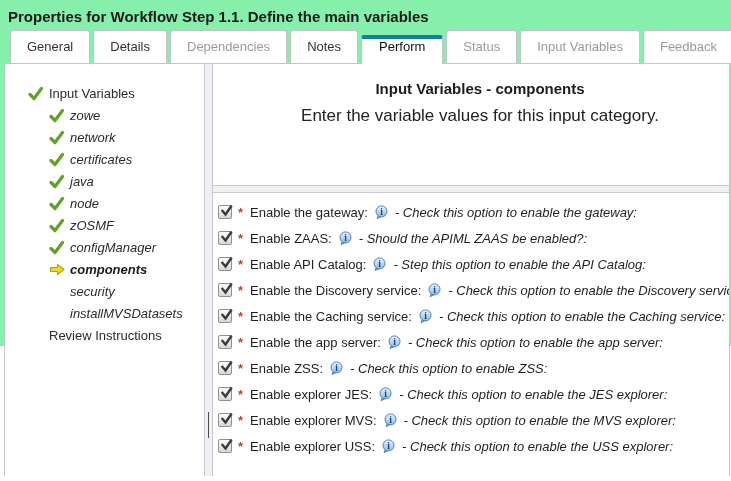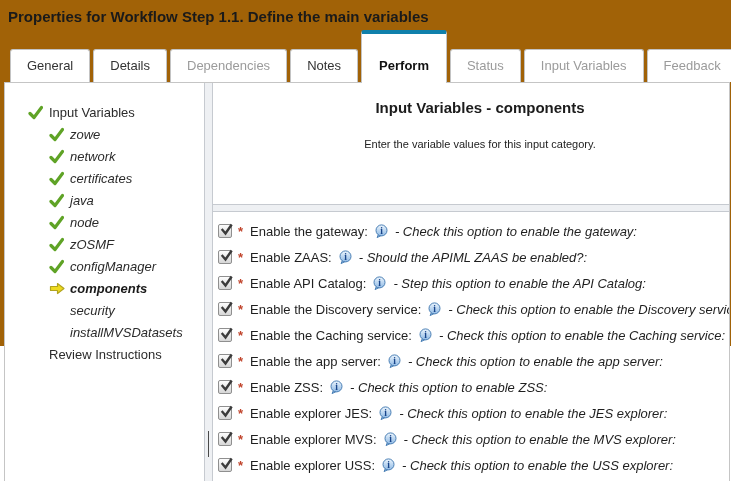--- a/index.html
+++ b/index.html
@@ -1,32 +1,32 @@
 <!DOCTYPE html>
 <html><head>
 <meta charset="utf-8">
 <style>
   * { box-sizing: border-box; }
   html, body { margin: 0; padding: 0; background: #fff; }
   body { width: 731px; height: 481px; overflow: hidden;
          font-family: "Liberation Sans", sans-serif; color: #1f1f1f; }
-  .screen { position: relative; width: 731px; height: 346px; background: #a16207; }
+  .screen { position: relative; width: 731px; height: 346px; background: #86efac; }
 
   .page-title { margin: 0; padding: 8px 0 0 8px; font-size: 15px; font-weight: bold;
                 color: #1a1a1a; line-height: 18px; }
 
   
   .tab-bar { display: flex; align-items: flex-end; margin: 4px 16px 0 10px;
              position: relative; z-index: 3; }
   .tab { background: #fff; border: 1px solid #c3c3c3; border-bottom: none;
          border-radius: 3px 3px 0 0; padding: 8px 16px 9px; font-size: 13px;
          color: #333; margin-right: 3px; line-height: 15px; position: relative;
          cursor: pointer; white-space: nowrap; }
-  .tab.active { border-top: 4px solid #1080ab; font-weight: bold; color: #111;
-                margin-bottom: -1px; padding: 24px 17px 10px; background: #fff; }
+  .tab.active { border-top: 4px solid #1080ab; font-weight: normal; color: #111;
+                margin-bottom: -1px; padding: 0 17px 10px; background: #fff; }
   .tab.disabled { color: #9b9b9b; cursor: default; }
 
   
   .content { position: relative; z-index: 1; margin-left: 4px; width: 726px;
              height: 413px; border: 1px solid #c5c5c5; border-bottom: none;
              display: flex; background: #fff; }
 
   .sidebar { width: 199px; flex: none; padding-top: 18px; background: #fff; overflow: hidden; }
   .tree-item { height: 22px; display: flex; align-items: center; font-size: 13px;
                color: #2b2b2b; cursor: pointer; }
@@ -38,21 +38,21 @@
 
   .vsplit { width: 9px; flex: none; background: #eef0f3;
             border-left: 1px solid #c6cad0; border-right: 1px solid #c6cad0;
             position: relative; cursor: col-resize; }
   .vsplit-grip { position: absolute; left: 3px; top: 348px; width: 1px; height: 26px;
                  background: #4a4a4a; }
 
   .main { flex: 1; min-width: 0; display: flex; flex-direction: column; background: #fff; text-align: center; }
   .main-header { height: 121px; flex: none; padding: 16px 0 0 18px; }
   .main-heading { margin: 0; font-size: 15px; font-weight: bold; color: #1c1c1c; }
-  .main-subheading { margin: 22px 0 0; font-size: 11px; color: #222; }
+  .main-subheading { margin: 9px 0 0; font-size: 17px; color: #222; }
 
   .hsplit { height: 8px; flex: none; background: #eef0f3;
             border-top: 1px solid #c6cad0; border-bottom: 1px solid #c6cad0;
             cursor: row-resize; }
 
   .var-list { flex: 1; padding: 6px 0 0 5px; overflow: hidden; }
   .row { display: flex; align-items: center; height: 26px; font-size: 13px;
          color: #1f1f1f; white-space: nowrap; }
   .checkbox { width: 14px; height: 14px; flex: none; border: 1px solid #8f8f8f;
               border-radius: 2px; background: linear-gradient(#fdfdfd, #d6d6d6);

